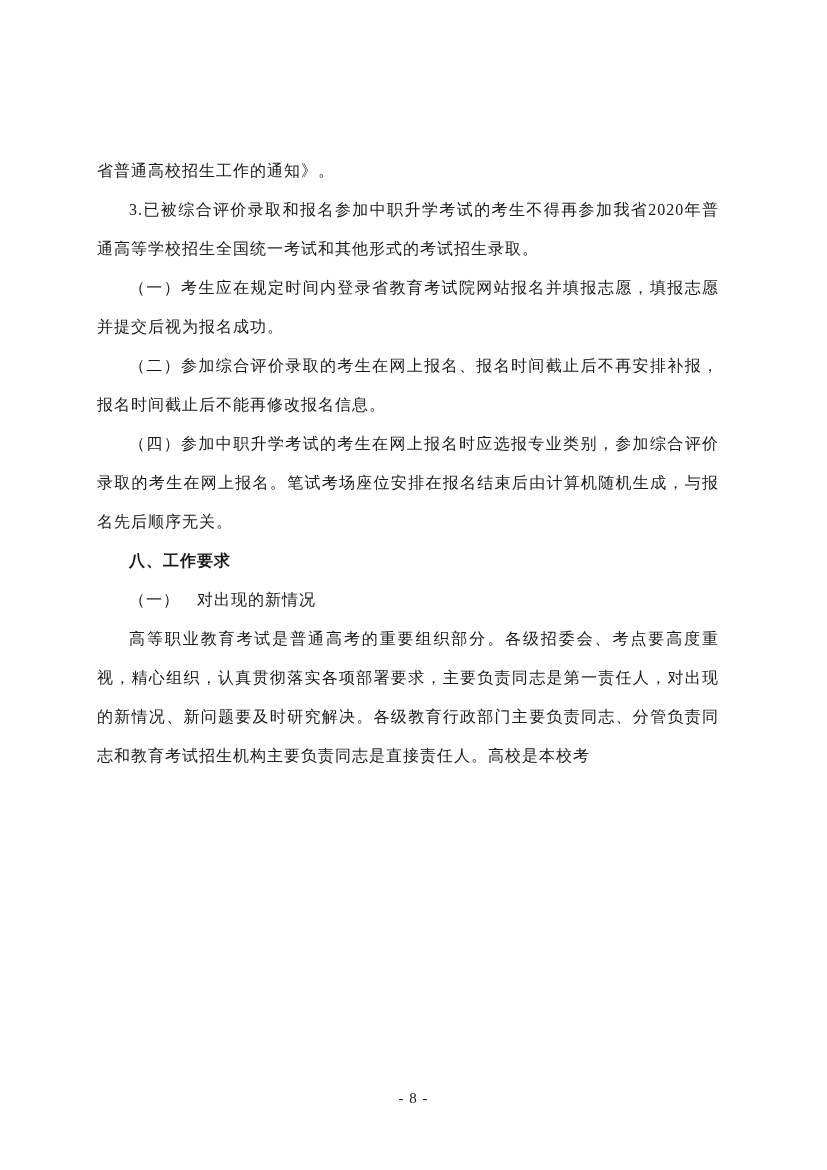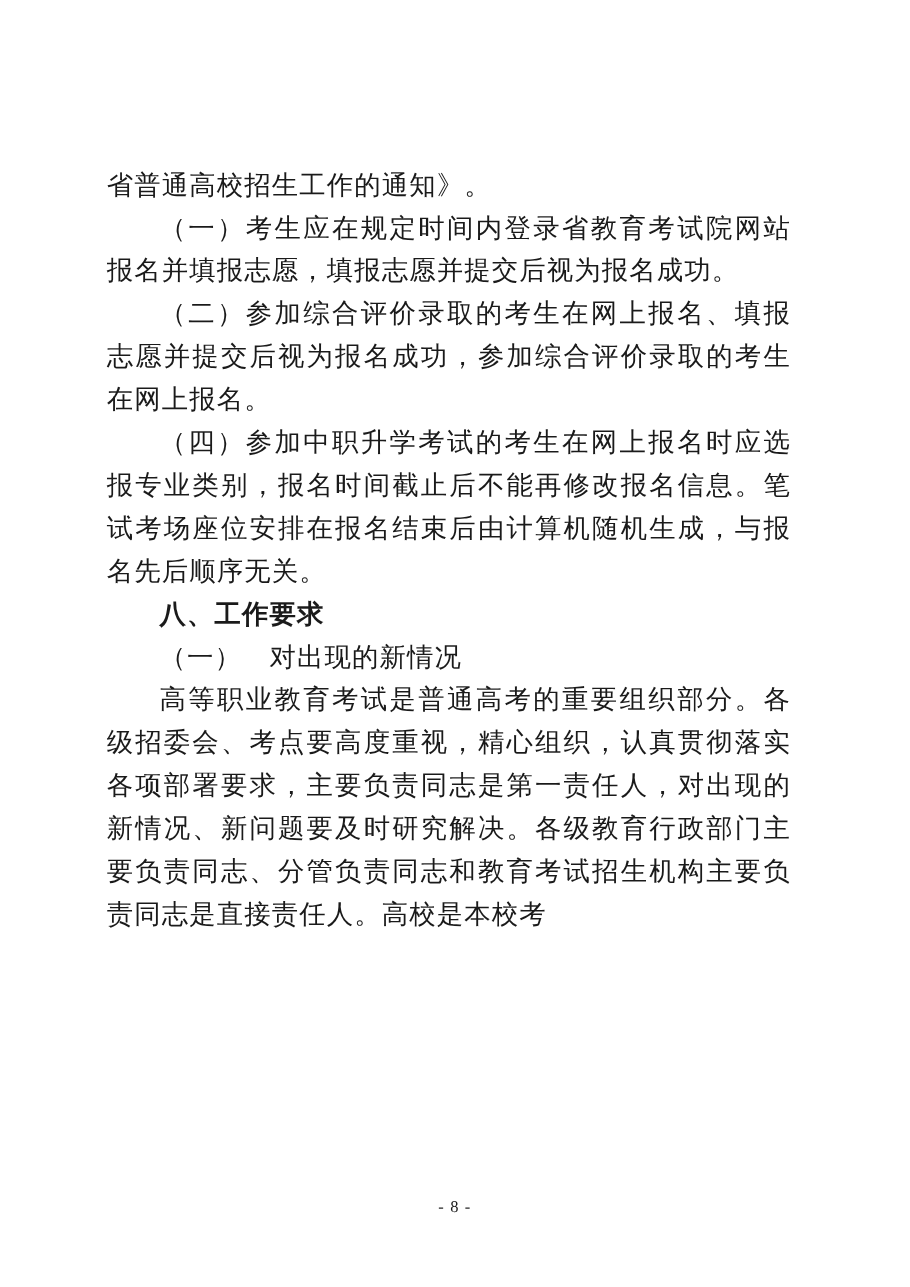--- a/index.html
+++ b/index.html
@@ -18,25 +18,24 @@
   }
   .content {
     position: absolute;
     left: 97px;
     top: 151px;
     width: 622px;
   }
   .content p, .content h2, .content h3 {
     margin: 0;
     padding: 0;
-    font-size: 24px;
+    font-size: 16px;
     line-height: 39px;
     letter-spacing: 1px;
     text-align: justify;
-    font-family: Liberation Mono, monospace;
   }
   .para {
     text-indent: 2em;
     font-family: "Liberation Serif", "DejaVu Serif", serif;
     font-weight: normal;
   }
   .para.no-indent {
     text-indent: 0;
   }
   .heading {
@@ -62,23 +61,24 @@
     font-family: "Liberation Serif", "DejaVu Serif", serif;
     color: #1a1a1a;
   }
 </style>
 </head>
 <body>
 
 <div class="page">
   <div class="content">
     <p class="para no-indent">省普通高校招生工作的通知》。</p>
+    <p class="para">3.已被综合评价录取和报名参加中职升学考试的考生不得再参加我省2020年普通高等学校招生全国统一考试和其他形式的考试招生录取。</p>
     <p class="para">（一）考生应在规定时间内登录省教育考试院网站报名并填报志愿，填报志愿并提交后视为报名成功。</p>
-    <p class="para">（二）参加综合评价录取的考生在网上报名、填报志愿并提交后视为报名成功，参加综合评价录取的考生在网上报名。</p>
-    <p class="para">（四）参加中职升学考试的考生在网上报名时应选报专业类别，报名时间截止后不能再修改报名信息。笔试考场座位安排在报名结束后由计算机随机生成，与报名先后顺序无关。</p>
+    <p class="para">（二）参加综合评价录取的考生在网上报名、报名时间截止后不再安排补报，报名时间截止后不能再修改报名信息。</p>
+    <p class="para">（四）参加中职升学考试的考生在网上报名时应选报专业类别，参加综合评价录取的考生在网上报名。笔试考场座位安排在报名结束后由计算机随机生成，与报名先后顺序无关。</p>
     <h2 class="heading">八、工作要求</h2>
     <h3 class="subheading">（一）　对出现的新情况</h3>
     <p class="para">高等职业教育考试是普通高考的重要组织部分。各级招委会、考点要高度重视，精心组织，认真贯彻落实各项部署要求，主要负责同志是第一责任人，对出现的新情况、新问题要及时研究解决。各级教育行政部门主要负责同志、分管负责同志和教育考试招生机构主要负责同志是直接责任人。高校是本校考</p>
   </div>
 
   <div class="footer">
     <span>- 8 -</span>
   </div>
 </div>
 

